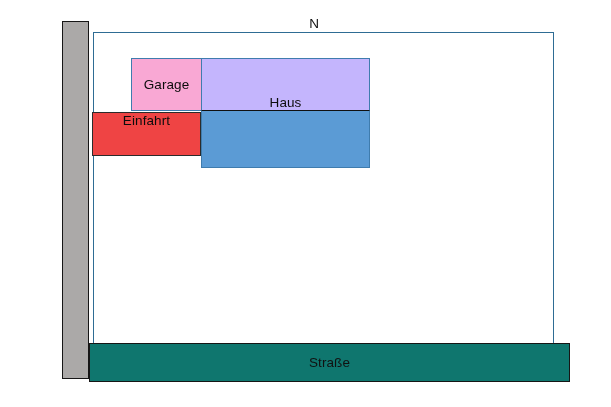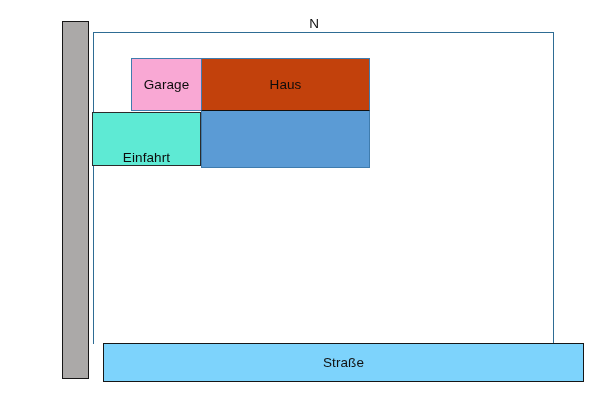--- a/index.html
+++ b/index.html
@@ -39,26 +39,25 @@
     height: 358px;
     background: #ABA9A8;
     border: 1.6px solid #161616;
   }
   
   #street {
     left: 89px;
     top: 343px;
     width: 481px;
     height: 39px;
-    background: #7dd3fc;
+    background: #0f766e;
     border: 1.6px solid #161616;
     display: flex;
     align-items: center;
     justify-content: center;
-    margin-left: 14px;
   }
   .street-label {
     font-size: 13.5px;
     color: #111111;
     letter-spacing: 0.1px;
   }
   
   #garage {
     left: 131px;
     top: 58px;
@@ -69,47 +68,47 @@
     display: flex;
     align-items: center;
     justify-content: center;
   }
   
   #haus-upper {
     left: 201px;
     top: 58px;
     width: 169px;
     height: 53px;
-    background: #c2410c;
+    background: #c4b5fd;
     border: 1px solid #3F7CAE;
     border-bottom: 1.6px solid #101010;
     display: flex;
-    align-items: center;
+    align-items: flex-end;
     justify-content: center;
   }
   
   #haus-lower {
     left: 201px;
     top: 111px;
     width: 169px;
     height: 57px;
     background: #5B9BD5;
     border: 1px solid #3F7CAE;
     border-top: none;
   }
   
   #einfahrt {
     left: 92px;
     top: 112px;
     width: 109px;
-    height: 54px;
-    background: #5eead4;
+    height: 44px;
+    background: #ef4444;
     border: 1.4px solid #2B2B2B;
     display: flex;
-    align-items: flex-end;
+    align-items: flex-start;
     justify-content: center;
   }
   .block-label {
     font-size: 13.5px;
     color: #0C0C0C;
     letter-spacing: 0.1px;
     white-space: nowrap;
   }
   
   #north-label {

